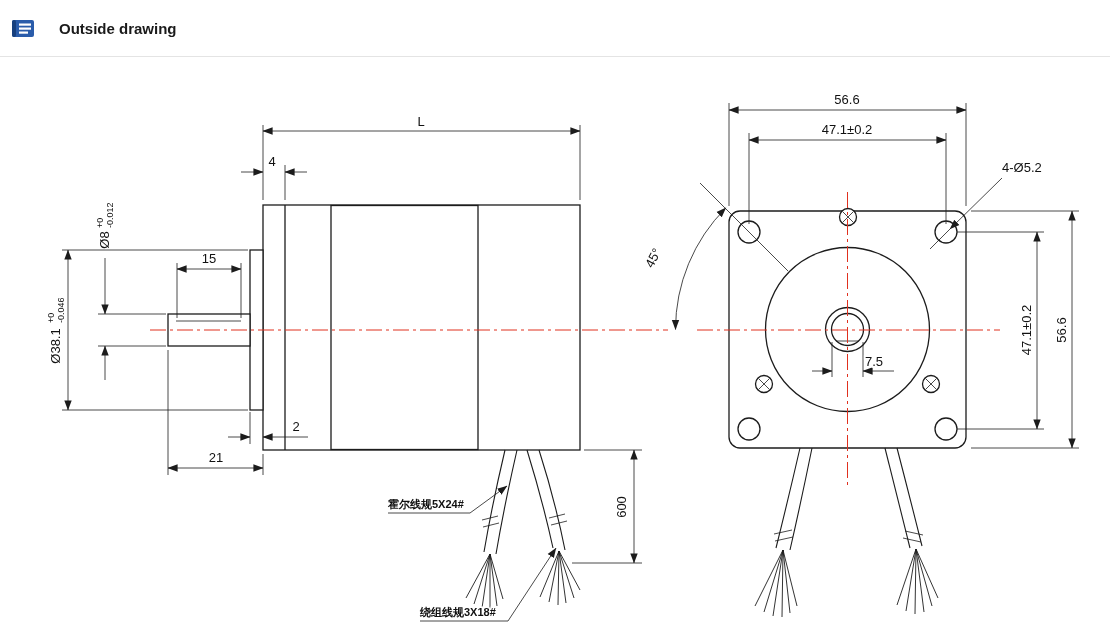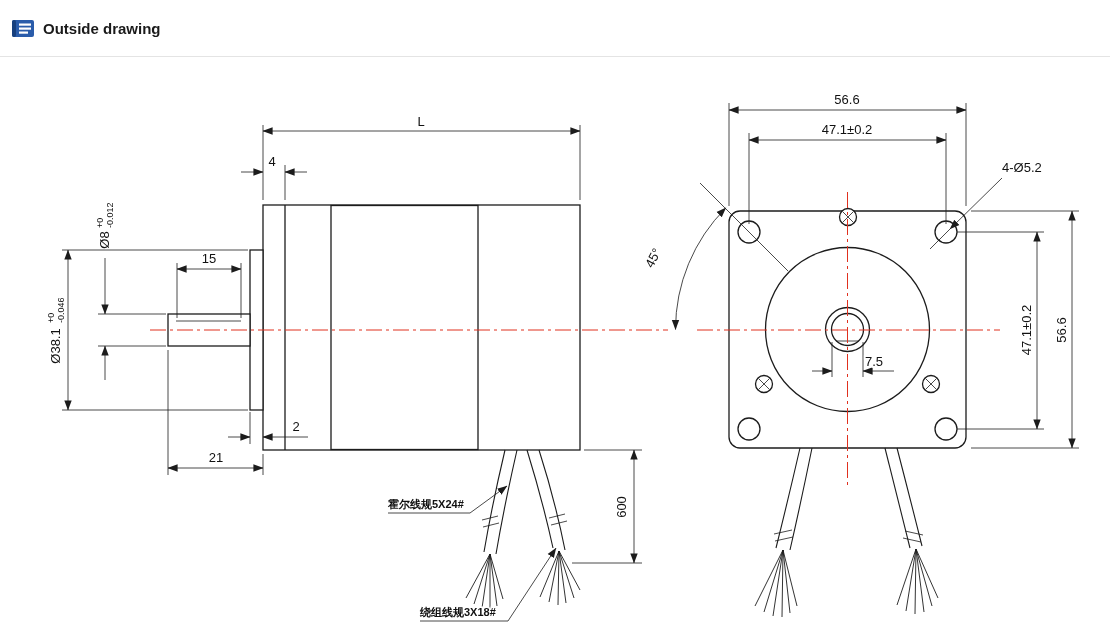--- a/index.html
+++ b/index.html
@@ -1,19 +1,19 @@
 <!DOCTYPE html>
 <html><head>
 <meta charset="utf-8">
 <style>
   html,body{margin:0;padding:0;background:#ffffff;}
   .page{position:relative;width:1110px;height:639px;background:#fff;overflow:hidden;
         font-family:"Liberation Sans","DejaVu Sans",sans-serif;}
   .hdr{position:absolute;top:0;left:0;right:0;height:57px;display:flex;align-items:center;
-       gap:9px;padding-left:12px;box-sizing:border-box;border-bottom:1px solid #e4e4e4;background:#fff;z-index:2;}
+       gap:25px;padding-left:12px;box-sizing:border-box;border-bottom:1px solid #e4e4e4;background:#fff;z-index:2;}
   .hdr-title{font-size:15px;font-weight:bold;color:#1a1a1a;}
   .draw{position:absolute;top:0;left:0;}
   
   .dln{stroke:#1c1c1c;stroke-width:1.3;fill:none;}
   .dlnf{stroke:#1c1c1c;stroke-width:1.3;fill:#ffffff;}
   .dthin{stroke:#1c1c1c;stroke-width:0.8;fill:none;}
   .wire{stroke:#1c1c1c;stroke-width:1.1;fill:none;}
   .fray{stroke:#1c1c1c;stroke-width:0.9;fill:none;}
   .cl{stroke-width:1;fill:none;stroke-dasharray:16 4 3 4;}
   .dimtext{font-size:13px;fill:#111;paint-order:stroke;stroke:#fff;stroke-width:3.5px;}

